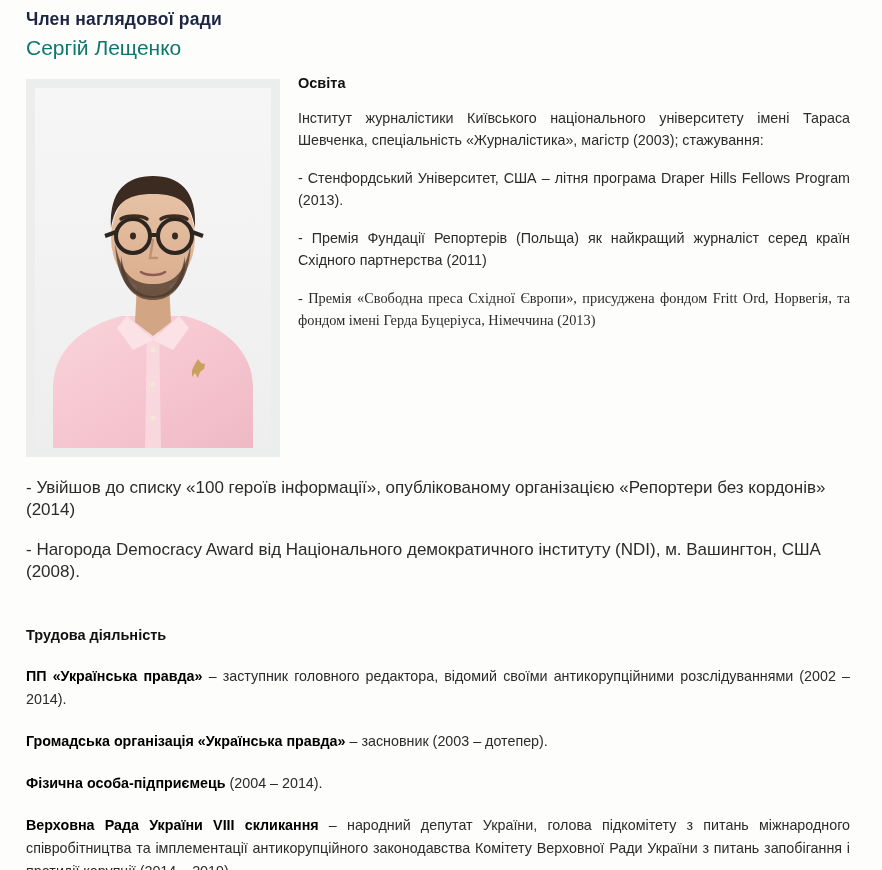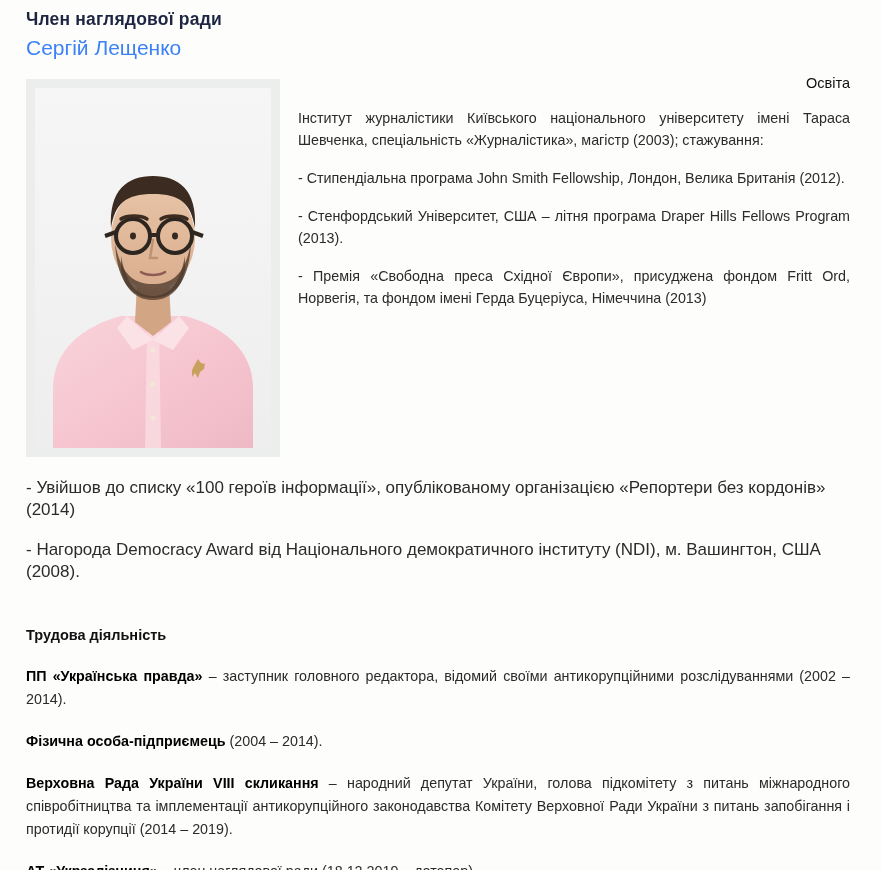--- a/index.html
+++ b/index.html
@@ -32,21 +32,21 @@
     font-size: 17.5px;
     font-weight: bold;
     color: #1c2541;
     letter-spacing: 0.2px;
     line-height: 22px;
     margin: 0;
   }
   .person-name {
     font-size: 21px;
     font-weight: normal;
-    color: #3b82f6;
+    color: #0f766e;
     line-height: 30px;
     margin: 3px 0 0 0;
   }
 
   
   .content {
     padding: 0 32px 0 26px;
     margin-top: 10px;
   }
 
@@ -65,37 +65,36 @@
     position: absolute;
     inset: 0;
     background: #f3f2f2;
     overflow: hidden;
   }
   .photo-frame svg { display: block; width: 100%; height: 100%; }
 
   
   .sec-head {
     font-size: 14.5px;
-    font-weight: normal;
+    font-weight: bold;
     color: #111111;
     margin: 8px 0 14px 0;
     line-height: 20px;
-    text-align: right;
   }
   .sec-head.spaced { margin-top: 22px; }
 
   p.body-text {
     font-size: 14.3px;
     line-height: 22px;
     color: #2b2b2b;
     margin: 0 0 16px 0;
     text-align: justify;
     hyphens: none;
   }
-  p.body-text.last { margin-bottom: 0; }
+  p.body-text.last { margin-bottom: 0; font-family: Liberation Serif, serif; }
 
   .clearer { clear: both; height: 0; font-size: 0; line-height: 0; }
 
   .full-list {
     padding: 0 32px 0 26px;
     margin-top: 12px;
   }
   .full-list p {
     font-size: 17px;
     line-height: 22px;
@@ -196,38 +195,39 @@
           <path d="M126 131 C132 127 146 127 152 131" stroke="#3b2b20" stroke-width="3.4" fill="none" stroke-linecap="round"></path>
 
           <path d="M118 152 L115 170 L122 170" stroke="#bc9274" stroke-width="2.4" fill="none" stroke-linecap="round"></path>
           <path d="M106 184 C112 188 124 188 130 184" stroke="#8e5c55" stroke-width="2.6" fill="none" stroke-linecap="round"></path>
         </svg>
       </div>
     </div>
 
     <h3 class="sec-head">Освіта</h3>
     <p class="body-text">Інститут журналістики Київського національного університету імені Тараса Шевченка, спеціальність «Журналістика», магістр (2003); стажування:</p>
-    <p class="body-text">- Стипендіальна програма John Smith Fellowship, Лондон, Велика Британія (2012).</p>
     <p class="body-text">- Стенфордський Університет, США – літня програма Draper Hills Fellows Program (2013).</p>
 
+    <p class="body-text">- Премія Фундації Репортерів (Польща) як найкращий журналіст серед країн  Східного партнерства (2011)</p>
     <p class="body-text last">- Премія «Свободна преса Східної Європи», присуджена фондом Fritt Ord, Норвегія, та фондом імені Герда Буцеріуса, Німеччина (2013)</p>
 
     <div class="clearer"></div>
   </div>
 
   <div class="full-list">
     <p>- Увійшов до списку «100 героїв інформації», опублікованому організацією «Репортери без кордонів» (2014)</p>
     <p>- Нагорода Democracy Award від Національного демократичного інституту (NDI), м. Вашингтон, США (2008).</p>
   </div>
 
   <div class="work">
     <h3 class="work-head">Трудова діяльність</h3>
 
     <p><b>ПП «Українська правда»</b><span> – заступник головного редактора, відомий своїми антикорупційними розслідуваннями (2002 – 2014).</span></p>
 
+    <p><b>Громадська організація «Українська правда»</b><span> – засновник (2003 – дотепер).</span></p>
 
     <p><b>Фізична особа-підприємець</b><span> (2004 – 2014).</span></p>
 
     <p><b>Верховна Рада України VIII скликання</b><span> – народний депутат України, голова підкомітету з питань міжнародного співробітництва та імплементації антикорупційного законодавства Комітету Верховної Ради України з питань запобігання і протидії корупції (2014 – 2019).</span></p>
 
     <p class="last"><b>АТ «Укрзалізниця»</b><span> – член наглядової ради (18.12.2019 – дотепер).</span></p>
   </div>
 
 </div>
 

